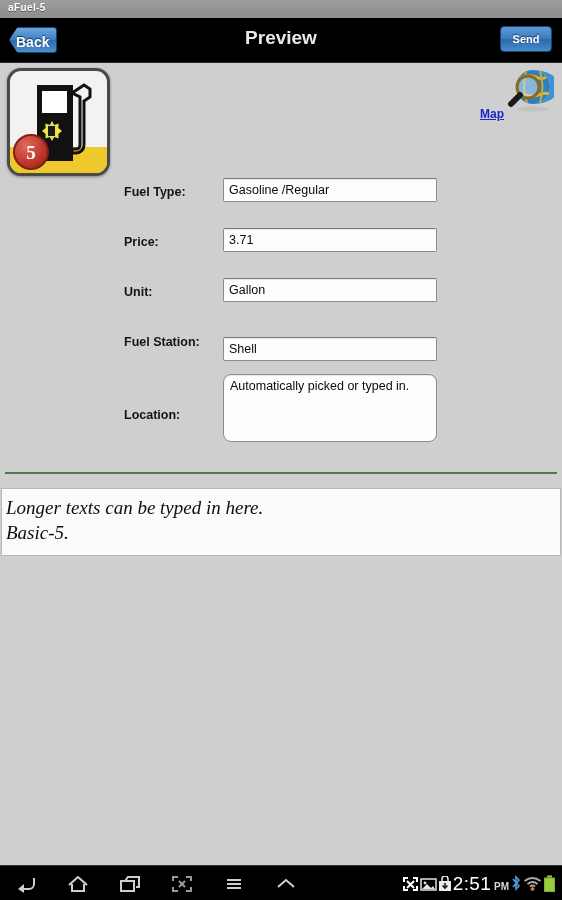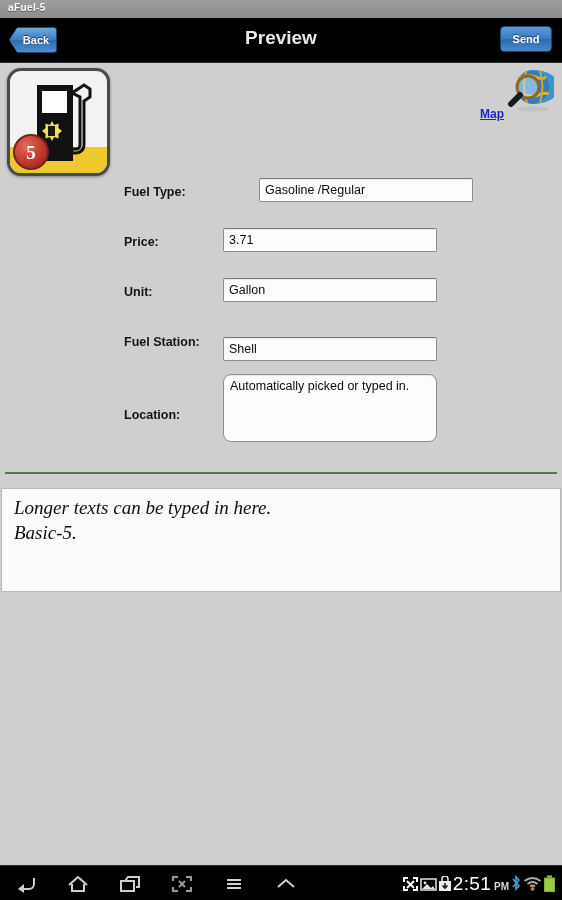--- a/index.html
+++ b/index.html
@@ -68,24 +68,23 @@
     border-radius: 3px;
     cursor: pointer;
     box-sizing: border-box;
     -webkit-clip-path: polygon(0% 50%, 18% 0%, 100% 0%, 100% 100%, 18% 100%);
     clip-path: polygon(0% 50%, 18% 0%, 100% 0%, 100% 100%, 18% 100%);
   }
   .back-btn span {
     position: absolute;
     left: 0; top: 6px;
     width: 100%;
-    text-align: center;
     padding-left: 6px;
     box-sizing: border-box;
-    font-size: 11px;
+    font-size: 14px;
     font-weight: bold;
     color: #ffffff;
     text-shadow: 0 -1px 1px rgba(0,0,0,0.6);
   }
   .send-btn {
     position: absolute;
     right: 10px; top: 26px;
     width: 52px; height: 26px;
     background: linear-gradient(to bottom, #5e9ad6 0%, #3b7cc0 48%, #2b6aae 52%, #4a8aca 100%);
     border: 1px solid #19456e;
@@ -242,25 +241,25 @@
   .divider {
     position: absolute;
     left: 5px; top: 409px;
     width: 552px; height: 2px;
     background: #4f7a4f;
   }
 
   .notes-box {
     position: absolute;
     left: 1px; top: 425px;
-    width: 560px; height: 104px;
+    width: 560px; height: 68px;
     background: #fbfbfb;
     border: 1px solid #b8b8b8;
     box-sizing: border-box;
-    padding: 6px 12px;
+    padding: 6px 4px;
     font-family: "Liberation Serif", serif;
     font-style: italic;
     font-size: 19px;
     line-height: 25px;
     color: #0d0d0d;
     white-space: pre-line;
     overflow: hidden;
   }
 
   
@@ -355,21 +354,21 @@
         <path d="M38 3 Q43 19 38 35" fill="none" stroke="#cfa832" stroke-width="2"></path>
         <circle cx="26" cy="19" r="11" fill="#cfe6f5" fill-opacity="0.55" stroke="#8a6a22" stroke-width="3"></circle>
         <path d="M18 27 L9 36" stroke="#1a1a1a" stroke-width="6" stroke-linecap="round"></path>
         <ellipse cx="31" cy="41" rx="16" ry="2.5" fill="#b9b9b9" fill-opacity="0.6"></ellipse>
       </svg>
       <div class="map-link">Map</div>
     </div>
 
     <div class="row" style="top:115px;">
       <div class="row-label" style="top:7px;text-align:right;">Fuel Type:</div>
-      <input class="field" type="text" style="top: 0px; margin-left: 36px;" value="Gasoline /Regular">
+      <input class="field" type="text" style="top: 0px;" value="Gasoline /Regular">
     </div>
 
     <div class="row" style="top:165px;">
       <div class="row-label" style="top:7px;">Price:</div>
       <input class="field" type="text" style="top: 0px;" value="3.71">
     </div>
 
     <div class="row" style="top:215px;">
       <div class="row-label" style="top:7px;">Unit:</div>
       <input class="field" type="text" style="top: 0px;" value="Gallon">

